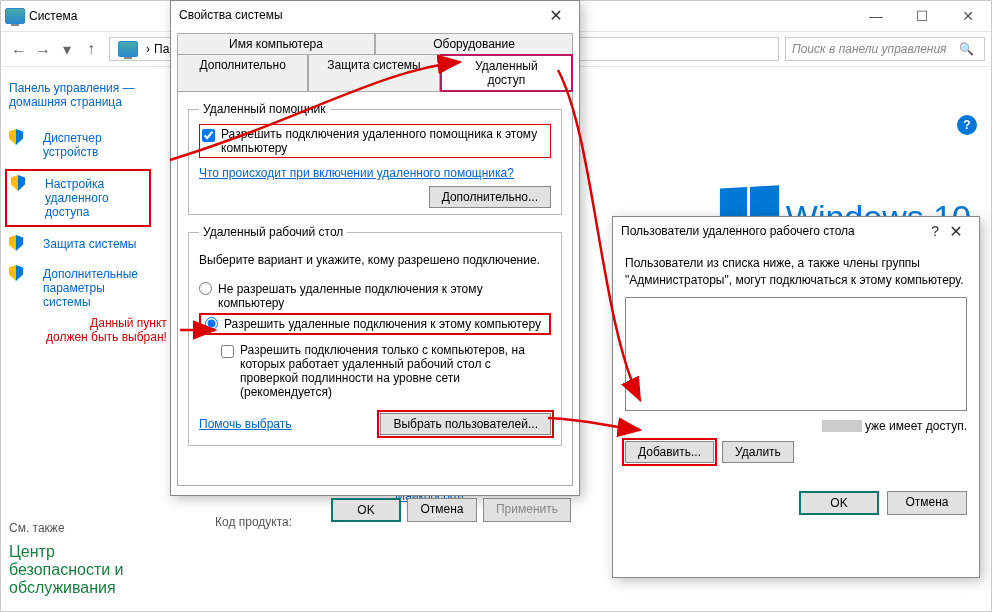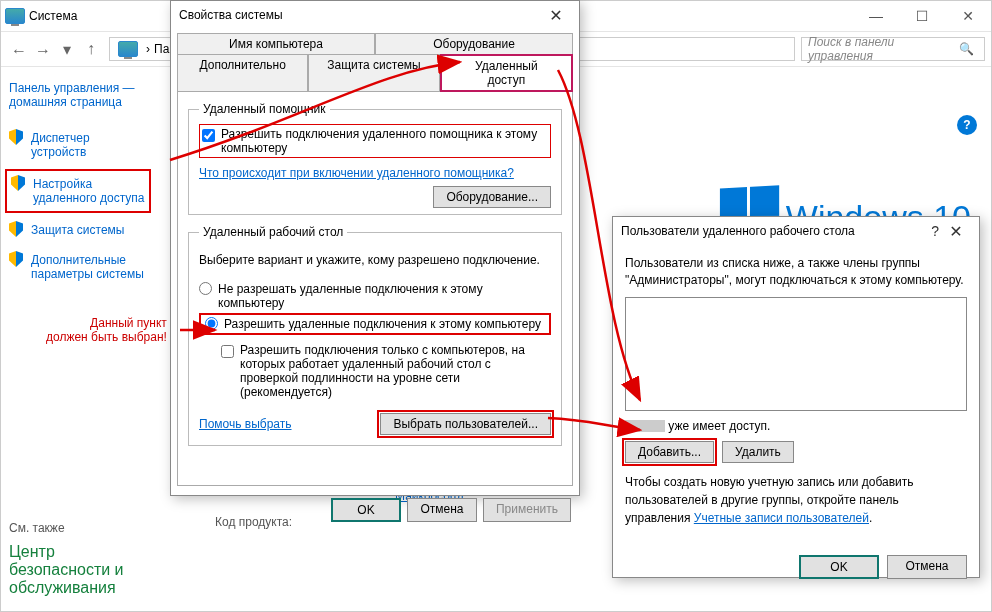--- a/index.html
+++ b/index.html
@@ -11,28 +11,28 @@
 .title-icon { width:16px; height:16px; margin:0 6px; background:#f0f0f0; border:1px solid #aaa; display:inline-block; }
 .title-text { flex:1; font-size:12px; color:#000; }
 .win-btns { display:flex; }
 .win-btn { width:46px; height:30px; display:flex; align-items:center; justify-content:center; font-size:14px; color:#555; }
 
 .toolbar { display:flex; align-items:center; height:36px; padding:0 6px; background:#fff; border-top:1px solid #e5e5e5; border-bottom:1px solid #e5e5e5; }
 .nav-arrow { width:24px; height:24px; display:flex; align-items:center; justify-content:center; color:#666; font-size:16px; }
 .monitor-icon { width:20px; height:16px; background:linear-gradient(#4aa,#2a88cc); border:1px solid #2a88cc; border-radius:2px; margin:0 4px; position:relative; }
 .monitor-icon::after { content:""; position:absolute; bottom:-3px; left:50%; transform:translateX(-50%); width:8px; height:2px; background:#888; }
 .breadcrumb { flex:1; border:1px solid #ccc; height:24px; display:flex; align-items:center; padding:0 4px; margin:0 6px; }
-.search-box { width:184px; height:24px; border:1px solid #ccc; display:flex; align-items:center; padding:0 6px; color:#888; font-style:italic; }
+.search-box { width:200px; height:24px; border:1px solid #ccc; display:flex; align-items:center; padding:0 6px; color:#888; font-style:italic; }
 .search-box .mag { margin-right:4px; font-style:normal; }
 
 .main-body { display:flex; height:calc(100% - 66px); }
 .sidebar { width:154px; padding:10px 8px; display:flex; flex-direction:column; }
 .sidebar a { color:#0066cc; text-decoration:none; display:block; padding:4px 0; }
 .sidebar .home { margin-bottom:10px; }
-.sidebar .item { display:flex; align-items:flex-start; gap:8px; padding:4px 0; }
+.sidebar .item { display:flex; align-items:flex-start; gap:20px; padding:4px 0; }
 .shield { width:14px; height:16px; background:linear-gradient(90deg,#ffb900 50%,#0078d7 50%); clip-path:polygon(50% 0,100% 15%,100% 60%,50% 100%,0 60%,0 15%); flex-shrink:0; margin-top:2px; }
 .sidebar .highlighted { border:2px solid #d00; padding:2px 4px; margin:2px -4px; }
 .sidebar .spacer { flex:1; }
 .sidebar .footer-link { color:#15803d; font-size:16px; margin-top:auto; }
 
 .content { flex:1; padding:20px 20px 10px 60px; position:relative; }
 .content h1 { font-size:17px; color:#1a5490; font-weight:normal; margin-bottom:18px; }
 .section { display:flex; padding:6px 0; align-items:flex-start; }
 .section .label { width:180px; color:#555; }
 .link { color:#0066cc; text-decoration:underline; cursor:pointer; }
@@ -73,21 +73,21 @@
 .btn-row { display:flex; gap:6px; justify-content:flex-end; padding:6px 8px; }
 .btn.disabled { color:#888; }
 .info-text { margin:6px 0 12px; }
 .link-row { display:flex; justify-content:space-between; align-items:center; margin-top:12px; }
 
 
 .dialog.urs { left:612px; top:216px; width:368px; height:362px; }
 .urs-body { padding:10px 12px; }
 .urs-body .intro { margin-bottom:8px; line-height:1.4; }
 .user-list { border:1px solid #888; background:#fff; height:114px; margin-bottom:8px; }
-.access-row { margin:4px 0 8px; }
+.access-row { margin:4px 0 8px;text-align:right; }
 .access-row .blur { background:#ccc; color:#ccc; padding:0 2px; display:inline-block; width:40px; height:12px; vertical-align:middle; }
 .urs-btn-row { display:flex; gap:8px; margin-bottom:10px; }
 .urs-note { line-height:1.5; margin-bottom:10px; }
 .urs-bottom { display:flex; gap:8px; justify-content:flex-end; padding:8px 12px; border-top:0; }
 .urs .help-small { position:absolute; right:40px; top:6px; font-size:14px; color:#333; }
 .shield-small { display:inline-block; width:12px; height:14px; background:linear-gradient(90deg,#ffb900 50%,#0078d7 50%); clip-path:polygon(50% 0,100% 15%,100% 60%,50% 100%,0 60%,0 15%); vertical-align:middle; margin-right:3px; }
 svg.arrow-svg { position:absolute; left:0; top:0; width:992px; height:612px; pointer-events:none; z-index:100; }
 </style>
 </head>
 <body>
@@ -212,21 +212,21 @@
   </div>
   <div class="tab-content">
     <fieldset>
       <legend>Удаленный помощник</legend>
       <div class="checkbox-row highlighted">
         <input type="checkbox" checked="" style="">
         <span>Разрешить подключения удаленного помощника к этому компьютеру</span>
       </div>
       <a class="link" style="display:block;margin-top:8px">Что происходит при включении удаленного помощника?</a>
       <div style="text-align:right;margin-top:10px">
-        <span class="btn">Оборудование...</span>
+        <span class="btn">Дополнительно...</span>
       </div>
     </fieldset>
 
     <fieldset>
       <legend>Удаленный рабочий стол</legend>
       <div class="info-text">Выберите вариант и укажите, кому разрешено подключение.</div>
       <div class="radio-row">
         <input type="radio" name="rd" style="">
         <span>Не разрешать удаленные подключения к этому компьютеру</span>
       </div>
@@ -258,23 +258,20 @@
     <span class="dlg-close">✕</span>
   </div>
   <div class="urs-body">
     <div class="intro">Пользователи из списка ниже, а также члены группы "Администраторы", могут подключаться к этому компьютеру.</div>
     <div class="user-list"></div>
     <div class="access-row"><span class="blur"></span> <span>уже имеет доступ.</span></div>
     <div class="urs-btn-row">
       <span class="btn highlighted-btn">Добавить...</span>
       <span class="btn">Удалить</span>
     </div>
-    <div class="urs-note">
-      <span>Чтобы создать новую учетную запись или добавить пользователей в другие группы, откройте панель управления </span><span class="link">Учетные записи пользователей</span>.
-    </div>
   </div>
   <div class="urs-bottom">
     <span class="btn default" style="min-width:80px">OK</span>
     <span class="btn" style="min-width:80px">Отмена</span>
   </div>
 </div>
 
 <svg class="arrow-svg">
   <defs>
     <marker id="ah" markerWidth="10" markerHeight="8" refX="9" refY="4" orient="auto">

